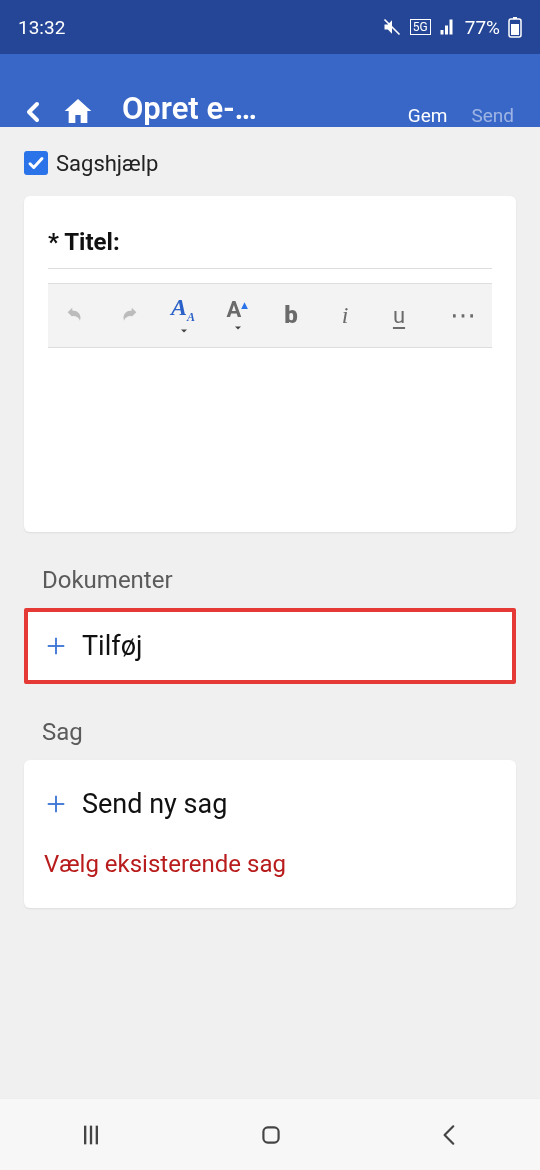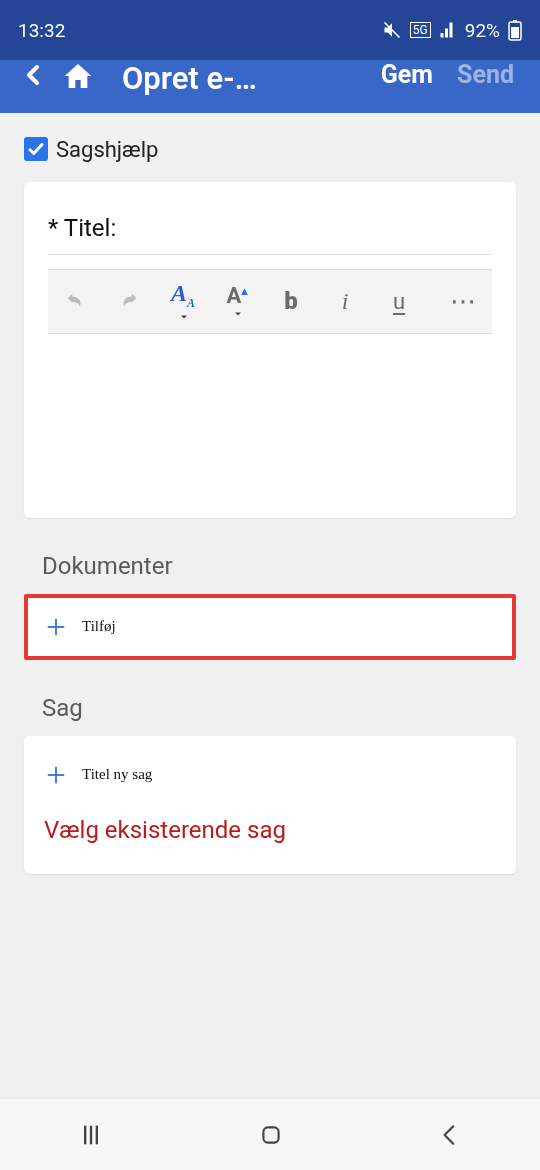--- a/index.html
+++ b/index.html
@@ -1,40 +1,40 @@
 <!DOCTYPE html>
 <html><head>
 <meta charset="utf-8">
 <style>
   * { box-sizing: border-box; margin: 0; padding: 0; }
   html, body { width: 540px; height: 1170px; font-family: -apple-system, Roboto, Arial, sans-serif; background: #f0f0f0; overflow: hidden; }
-  .statusbar { height: 60px; background: #254696; color: #fff; display: flex; align-items: center; justify-content: space-between; padding: 0 18px; font-size: 19px; }
+  .statusbar { height: 54px; background: #254696; color: #fff; display: flex; align-items: center; justify-content: space-between; padding: 0 18px; font-size: 19px; }
   .statusbar .right { display: flex; align-items: center; gap: 8px; }
-  .appbar { height: 53px; background: #3967c8; color: #fff; display: flex; align-items: flex-start; padding: 0 14px; }
+  .appbar { height: 73px; background: #3967c8; color: #fff; display: flex; align-items: flex-end; padding: 0 14px; }
   .appbar .back { width: 40px; display:flex; align-items:center; justify-content:center;}
   .appbar .home { width: 40px; display:flex; align-items:center; justify-content:center; margin-left: 4px;}
   .appbar .title { flex: 1; font-size: 31px; font-weight: 600; margin-left: 24px; white-space: nowrap; overflow: hidden; text-overflow: ellipsis; }
-  .appbar .action { font-size: 25px; font-weight: 700; padding: 0 12px; }
+  .appbar .action { font-size: 19px; font-weight: 400; padding: 0 12px; }
   .appbar .action.disabled { color: rgba(255,255,255,0.5); }
   .content { padding: 24px; }
   .helper-row { display: flex; align-items: flex-start; gap: 8px; margin-bottom: 20px; }
   .checkbox { width: 24px; height: 24px; background: #2a73e8; border-radius: 3px; display:flex; align-items:center; justify-content:center;}
   .helper-label { font-size: 22px; color: #222; }
   .card { background: #fff; border-radius: 6px; padding: 20px 24px 24px; box-shadow: 0 1px 2px rgba(0,0,0,0.08);}
   .field { padding: 12px 0; border-bottom: 1px solid #ddd; display:flex; align-items:center; justify-content:space-between;}
-  .field-label { font-size: 24px; font-weight: 400; color: #111; }
+  .field-label { font-size: 24px; font-weight: 700; color: #111; }
   .toolbar { margin-top: 14px; background: #f3f3f3; border-top: 1px solid #ddd; border-bottom: 1px solid #ddd; display: flex; align-items: center; gap: 28px; padding: 10px 14px; color: #6b6b6b;}
   .toolbar .tb { display:flex; align-items:center; justify-content:center; min-width:26px; font-size: 22px; flex-direction: column; }
   .toolbar .tb.font { display:flex; align-items:center; }
   .toolbar .caret-down { margin-left: 2px; }
   .editor-body { height: 160px; }
   .section-title { font-size: 24px; font-weight: 400; color: #5b5b5b; margin: 34px 0 14px 18px; }
   .doc-card-inner { display:flex; align-items:center; gap: 14px;}
   .plus-icon { color: #3a74d6; font-size: 28px; font-weight: 300; width: 24px; display:flex; align-items:center; justify-content:center;}
-  .item-label { font-size: 15px; color: #111; font-family: Liberation Serif, serif; }
+  .item-label { font-size: 27px; color: #111; }
   .sag-card { background:#fff; border-radius:6px; padding: 22px 20px 30px; box-shadow: 0 1px 2px rgba(0,0,0,0.08);}
   .sag-row { display:flex; align-items:center; gap: 14px; padding: 6px 0 20px;}
   .link-row { color: #b91c1c; font-size: 24px; padding-top: 10px;}
   .navbar { position: absolute; bottom: 0; left:0; right:0; height: 72px; background: #f7f7f7; display:flex; align-items:center; justify-content:space-around; border-top: 1px solid #eee;}
   .highlight-border { border: 4px solid #e53935; border-radius: 2px; }
   .doc-wrapper { margin: 0; }
   svg { display:block; }
 </style>
 </head>
 <body>
@@ -44,21 +44,21 @@
   <div class="right">
     <svg width="20" height="20" viewBox="0 0 24 24" fill="#fff">
         <path d="M16 7l-5-4v18l5-4h3V7h-3z" opacity="0"></path>
         <path d="M3 9v6h4l5 5V4L7 9H3z"></path>
         <line x1="3" y1="3" x2="21" y2="21" stroke="#fff" stroke-width="2"></line>
       </svg>
     <span style="font-size:12px;border:1px solid #fff;padding:0 2px;border-radius:0;">5G</span>
     <svg width="18" height="18" viewBox="0 0 24 24" fill="#fff">
         <path d="M2 22h4v-6H2v6zm6 0h4V10H8v12zm6 0h4V2h-4v20z"></path>
       </svg>
-    <span>92%</span>
+    <span>77%</span>
     <svg width="14" height="22" viewBox="0 0 14 22" fill="#fff">
         <rect x="1" y="3" width="12" height="18" rx="2" fill="none" stroke="#fff" stroke-width="1.5"></rect>
         <rect x="3" y="8" width="8" height="11" fill="#fff"></rect>
         <rect x="5" y="1" width="4" height="2" fill="#fff"></rect>
       </svg>
   </div>
 </div>
 
 <div class="appbar">
   <div class="back">
@@ -141,21 +141,21 @@
 
   <div class="section-title">Sag</div>
   <div class="sag-card">
     <div class="sag-row">
       <span class="plus-icon">
         <svg width="22" height="22" viewBox="0 0 24 24" fill="none" stroke="#3a74d6" stroke-width="2">
             <line x1="12" y1="3" x2="12" y2="21"></line>
             <line x1="3" y1="12" x2="21" y2="12"></line>
           </svg>
       </span>
-      <span class="item-label">Titel ny sag</span>
+      <span class="item-label">Send ny sag</span>
     </div>
     <div class="link-row">Vælg eksisterende sag</div>
   </div>
 
 </div>
 
 <div class="navbar">
   <div>
     <svg width="28" height="28" viewBox="0 0 24 24" fill="none" stroke="#444" stroke-width="2">
         <line x1="7" y1="4" x2="7" y2="20"></line>

